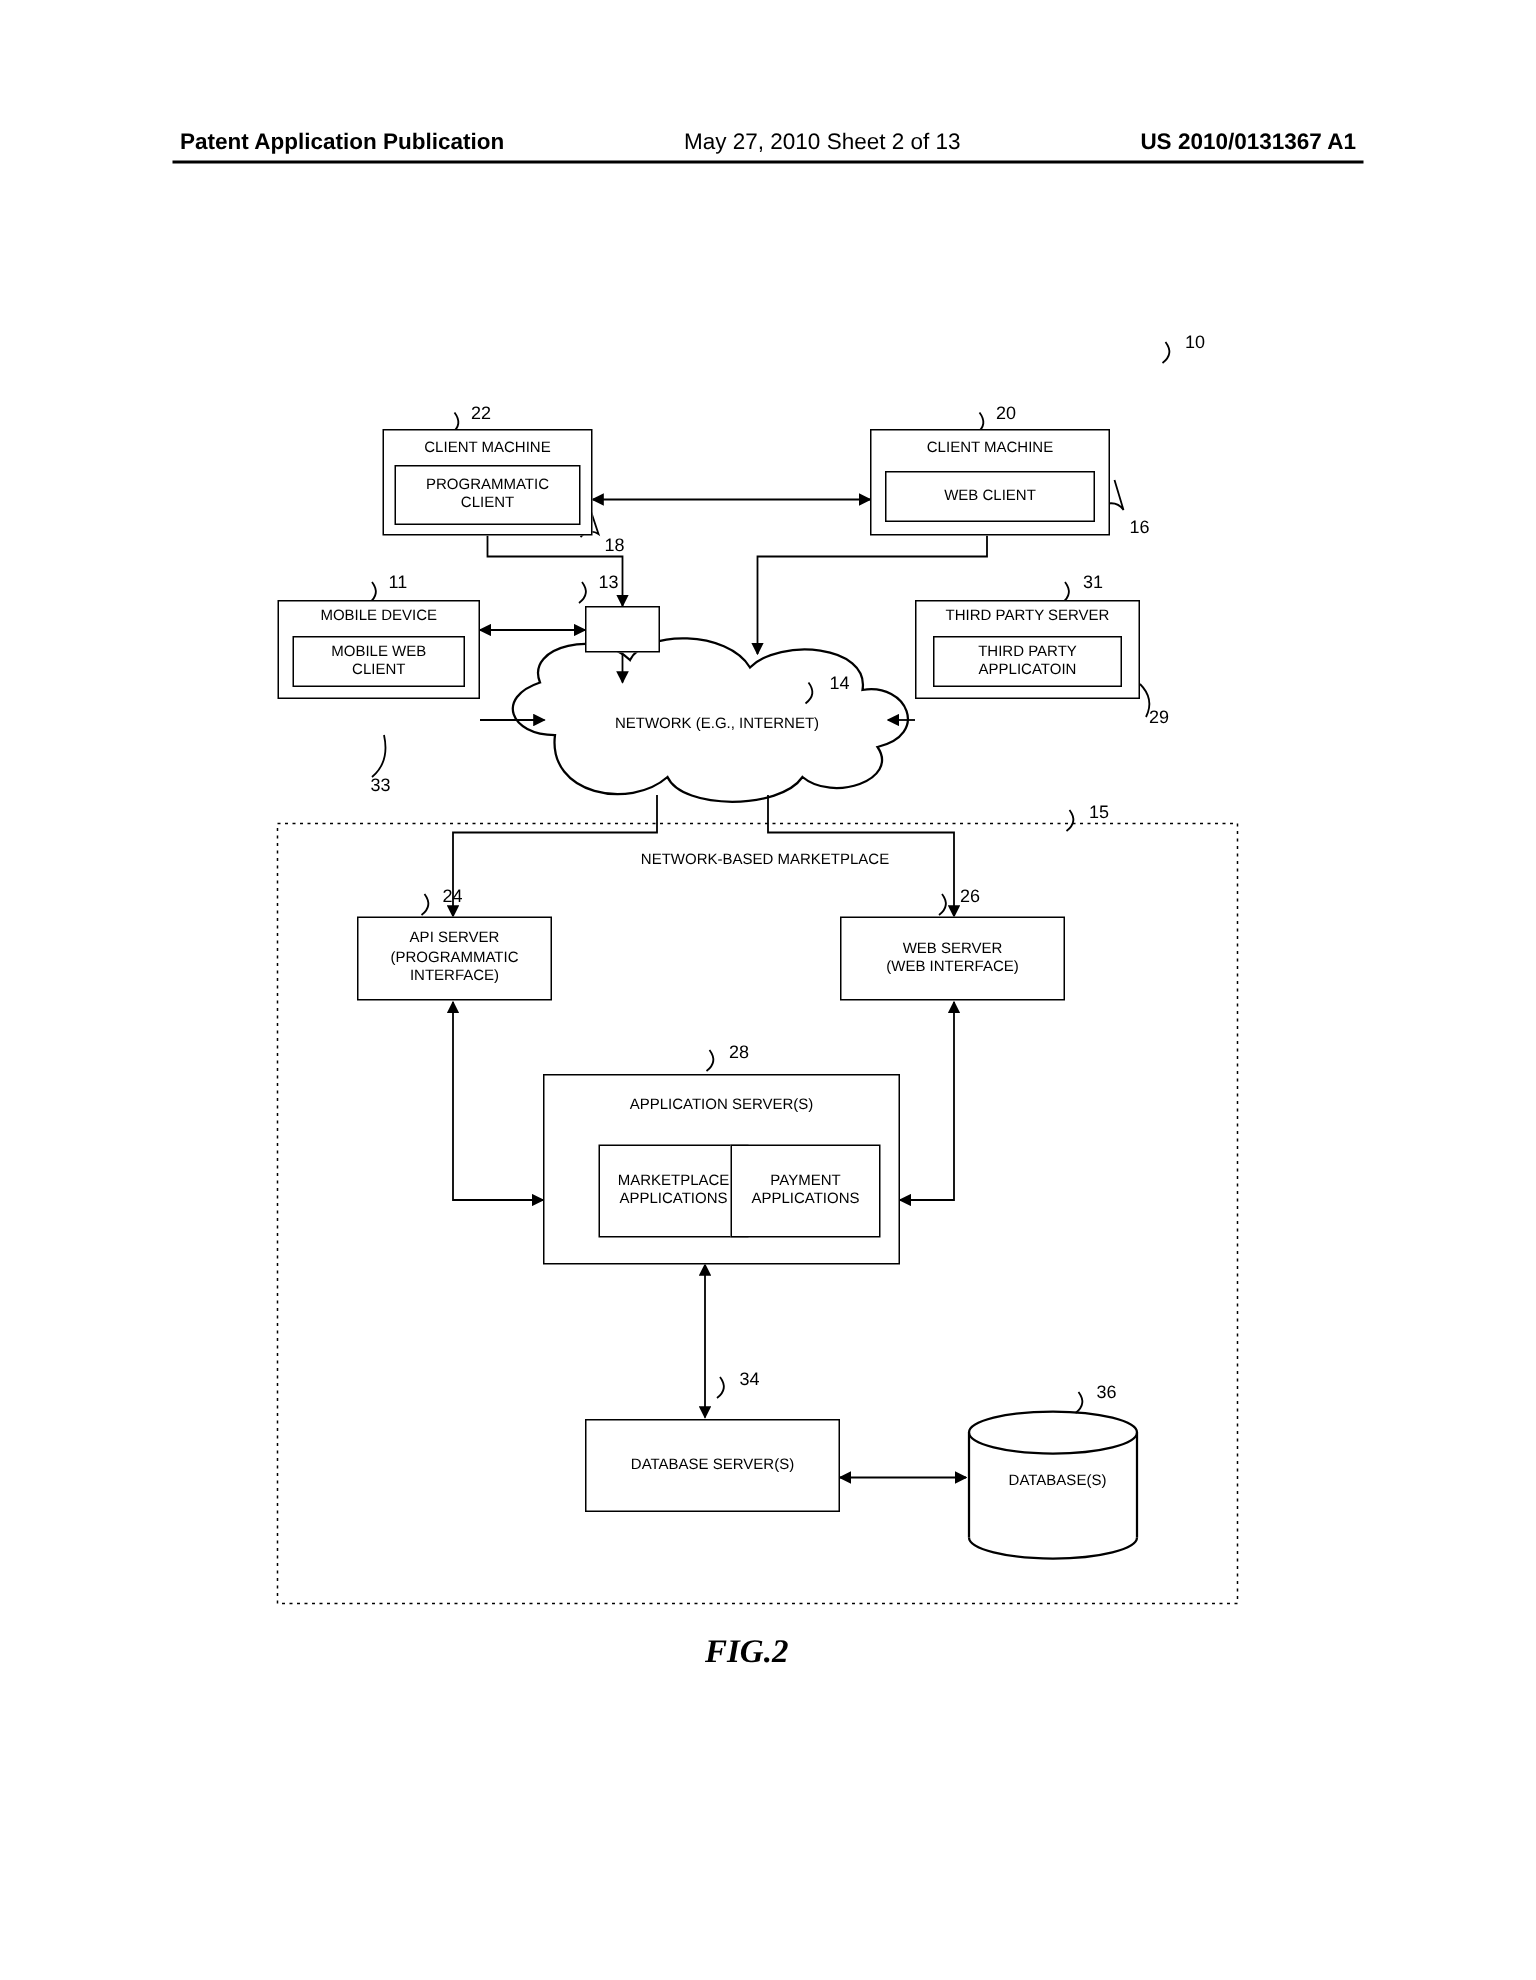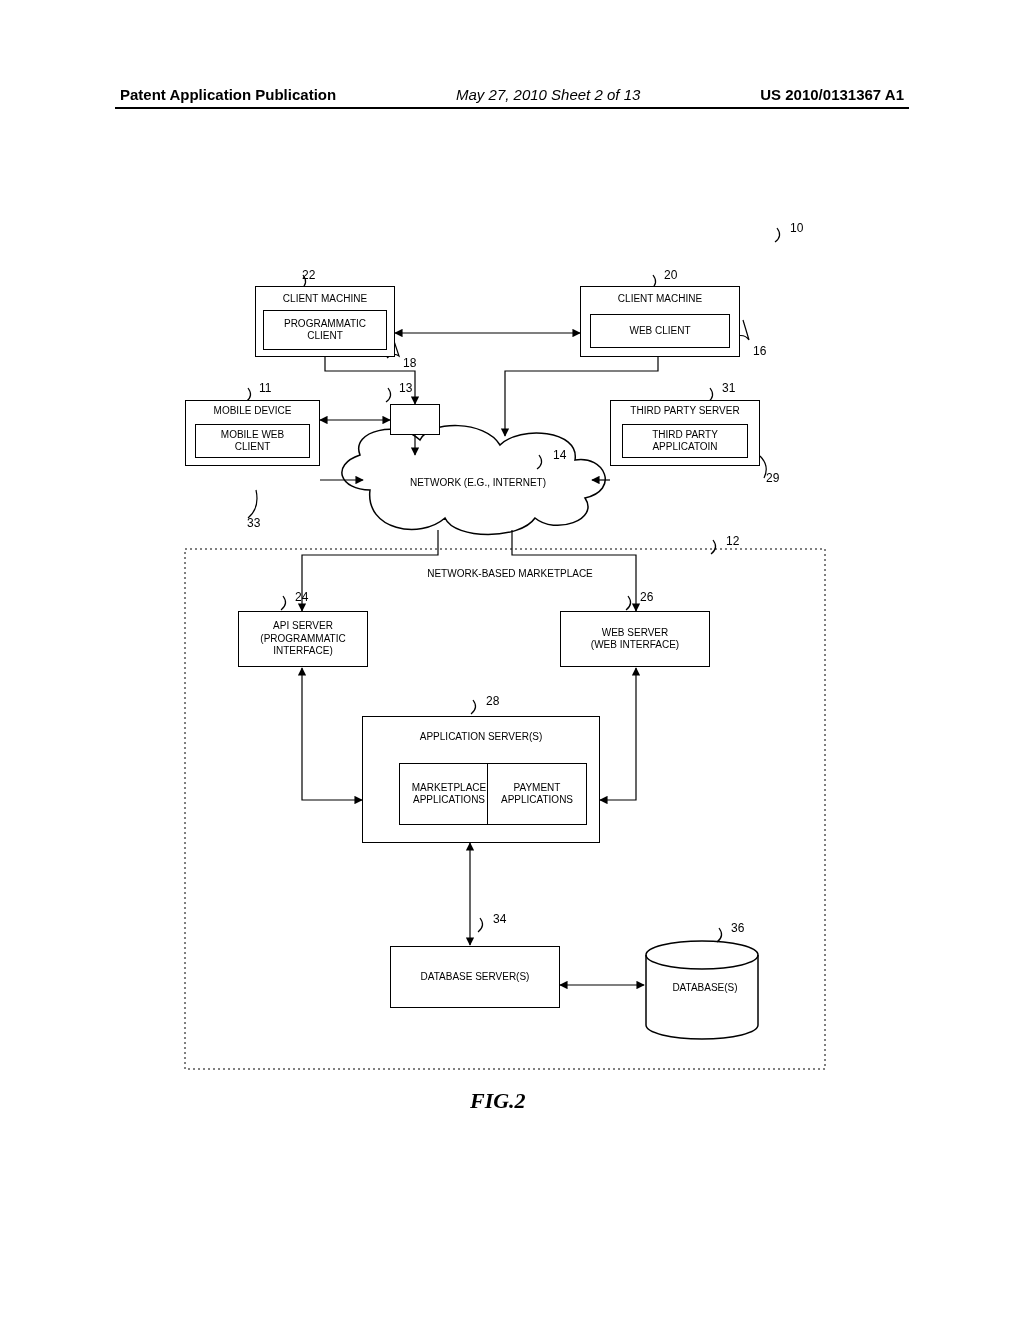--- a/index.html
+++ b/index.html
@@ -22,21 +22,21 @@
     left: 0;
     width: 1024px;
   }
   .header-row {
     display: flex;
     justify-content: space-between;
     padding: 0 120px 4px 120px;
     font-size: 15px;
   }
   .header-left { font-weight: bold; }
-  .header-center { font-weight: normal; font-style: italic; }
+  .header-center { font-weight: normal; }
   .header-right { font-weight: bold; text-align: right; }
   .header-rule {
     border: none;
     border-top: 2px solid #000;
     margin: 0 115px 0 115px;
   }
   
   .el {
     position: absolute;
     box-sizing: border-box;
@@ -176,31 +176,31 @@
     <path d="M302,668 L302,800 L362,800" fill="none" stroke="#000" stroke-width="1.2" marker-start="url(#arrow)" marker-end="url(#arrow)"></path>
 
     <path d="M636,668 L636,800 L600,800" fill="none" stroke="#000" stroke-width="1.2" marker-start="url(#arrow)" marker-end="url(#arrow)"></path>
 
     <path d="M470,843 L470,945" fill="none" stroke="#000" stroke-width="1.2" marker-start="url(#arrow)" marker-end="url(#arrow)"></path>
 
     <path d="M560,985 L644,985" fill="none" stroke="#000" stroke-width="1.2" marker-start="url(#arrow)" marker-end="url(#arrow)"></path>
   </svg>
 
   <div class="el reflabel" style="left:790px; top:221px;">10</div>
-  <div class="el reflabel" style="left:302px; top:268px;">22</div>
+  <div class="el reflabel" style="left:314px; top:268px;">22</div>
   <div class="el reflabel" style="left:664px; top:268px;">20</div>
   <div class="el reflabel" style="left:403px; top:356px;">18</div>
   <div class="el reflabel" style="left:753px; top:344px;">16</div>
   <div class="el reflabel" style="left:259px; top:381px;">11</div>
   <div class="el reflabel" style="left:399px; top:381px;">13</div>
   <div class="el reflabel" style="left:722px; top:381px;">31</div>
   <div class="el reflabel" style="left:766px; top:471px;">29</div>
   <div class="el reflabel" style="left:553px; top:448px;">14</div>
   <div class="el reflabel" style="left:247px; top:516px;">33</div>
-  <div class="el reflabel" style="left:726px; top:534px;">12</div>
+  <div class="el reflabel" style="left:726px; top:534px;">15</div>
   <div class="el reflabel" style="left:295px; top:590px;">24</div>
   <div class="el reflabel" style="left:640px; top:590px;">26</div>
   <div class="el reflabel" style="left:486px; top:694px;">28</div>
   <div class="el reflabel" style="left:400px; top:741px;">30</div>
   <div class="el reflabel" style="left:557px; top:741px;">32</div>
   <div class="el reflabel" style="left:493px; top:912px;">34</div>
   <div class="el reflabel" style="left:731px; top:921px;">36</div>
 
   <div class="el box" style="left:255px; top:286px; width:140px; height:71px; align-items:flex-start; padding-top:6px;">
     <span>CLIENT MACHINE</span>

